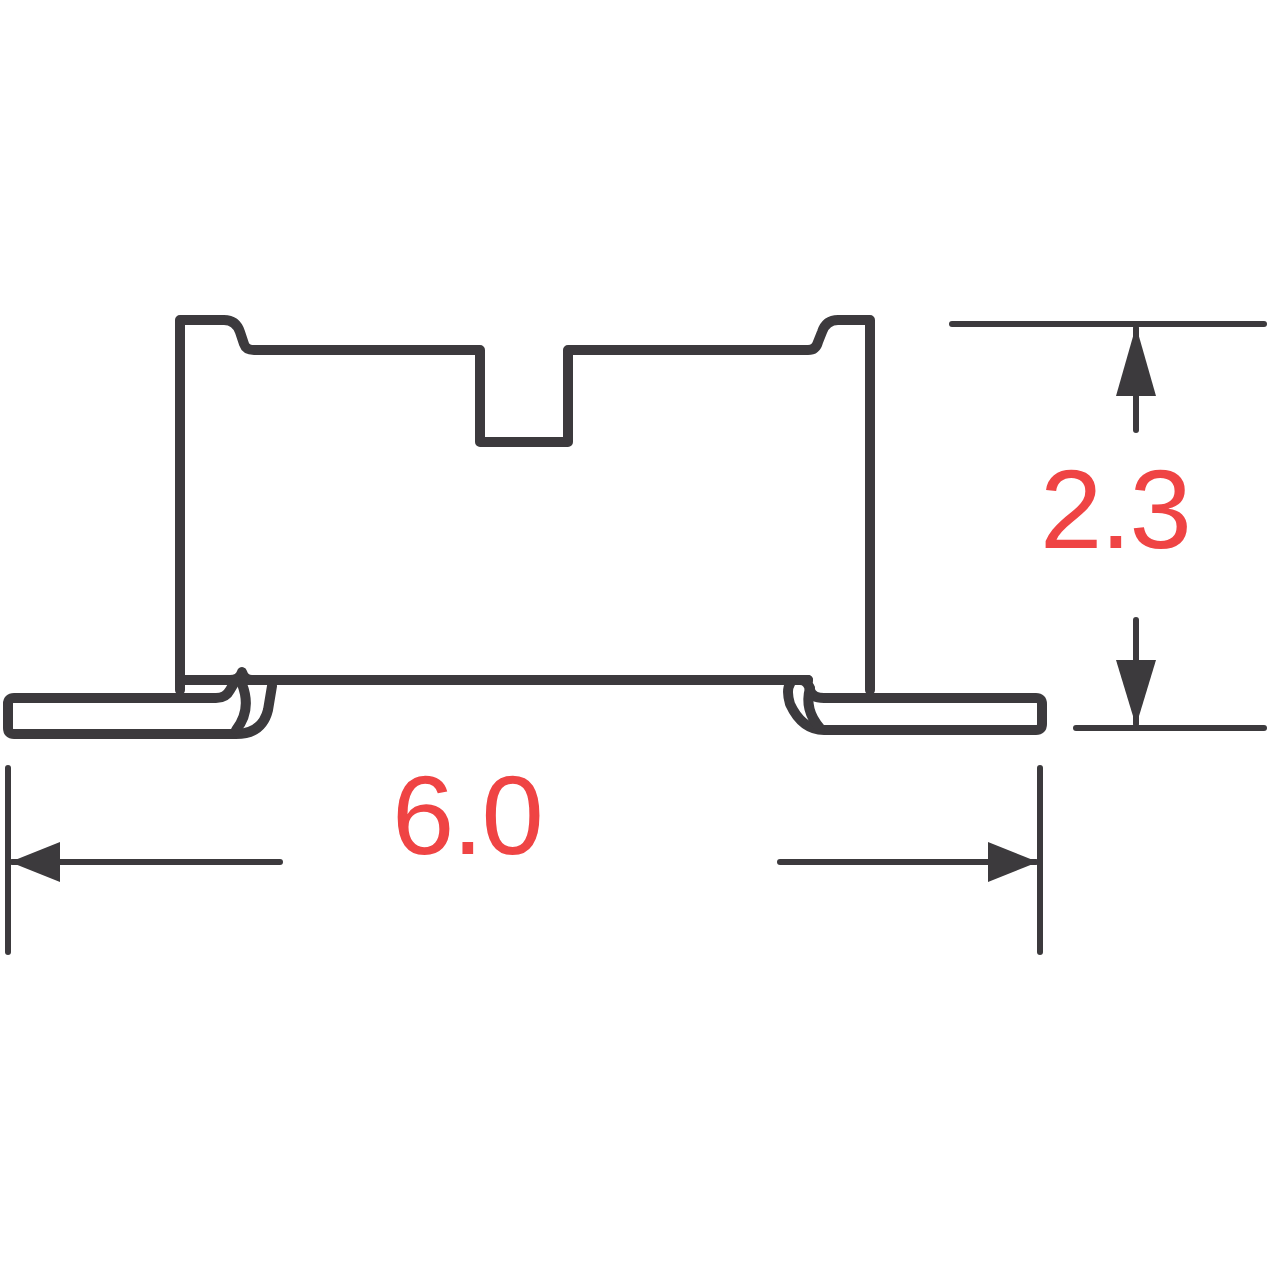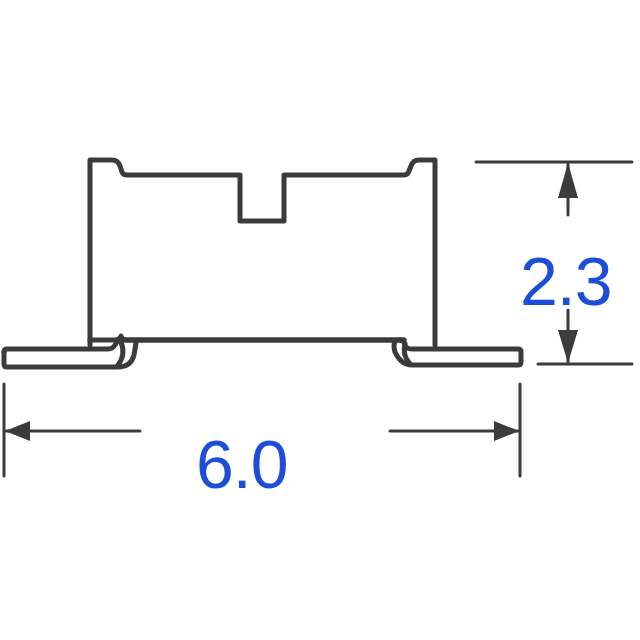--- a/index.html
+++ b/index.html
@@ -4,27 +4,26 @@
   <style>
     html, body { margin: 0; padding: 0; background: #ffffff; }
     body { width: 640px; height: 640px; overflow: hidden; position: relative; }
     .canvas { position: absolute; left: 0; top: 0; width: 640px; height: 640px; }
     .stroke { fill: none; stroke: #3c3a3d; stroke-width: 5; stroke-linejoin: round; stroke-linecap: round; }
     .thin { fill: none; stroke: #3c3a3d; stroke-width: 3; stroke-linecap: round; }
     .arrowhead { fill: #3c3a3d; stroke: none; }
     .dim-label {
       position: absolute;
       font-family: "Liberation Sans", sans-serif;
-      color: #1d4ed8;
-      font-size: 68px;
+      color: #ef4444;
+      font-size: 56px;
       line-height: 1;
       letter-spacing: -1px;
-      margin-top: 20px;
     }
-    #dim-width { left: 196px; top: 410px; }
+    #dim-width { left: 196px; top: 380px; }
     #dim-height { left: 520px; top: 227px; }
   </style>
 </head>
 <body>
 
 <svg class="canvas" viewBox="0 0 640 640" xmlns="http://www.w3.org/2000/svg">
 
   <g>
 
     <path class="stroke" d="M 90 345 L 90 160 L 112 160 Q 118 160 120 166 L 122 172 Q 123 175 127 175 L 240 175 L 240 221 L 284 221 L 284 175 L 404 175 Q 408 175 409 171 L 411 166 Q 413 160 419 160 L 435 160 L 435 345"></path>

